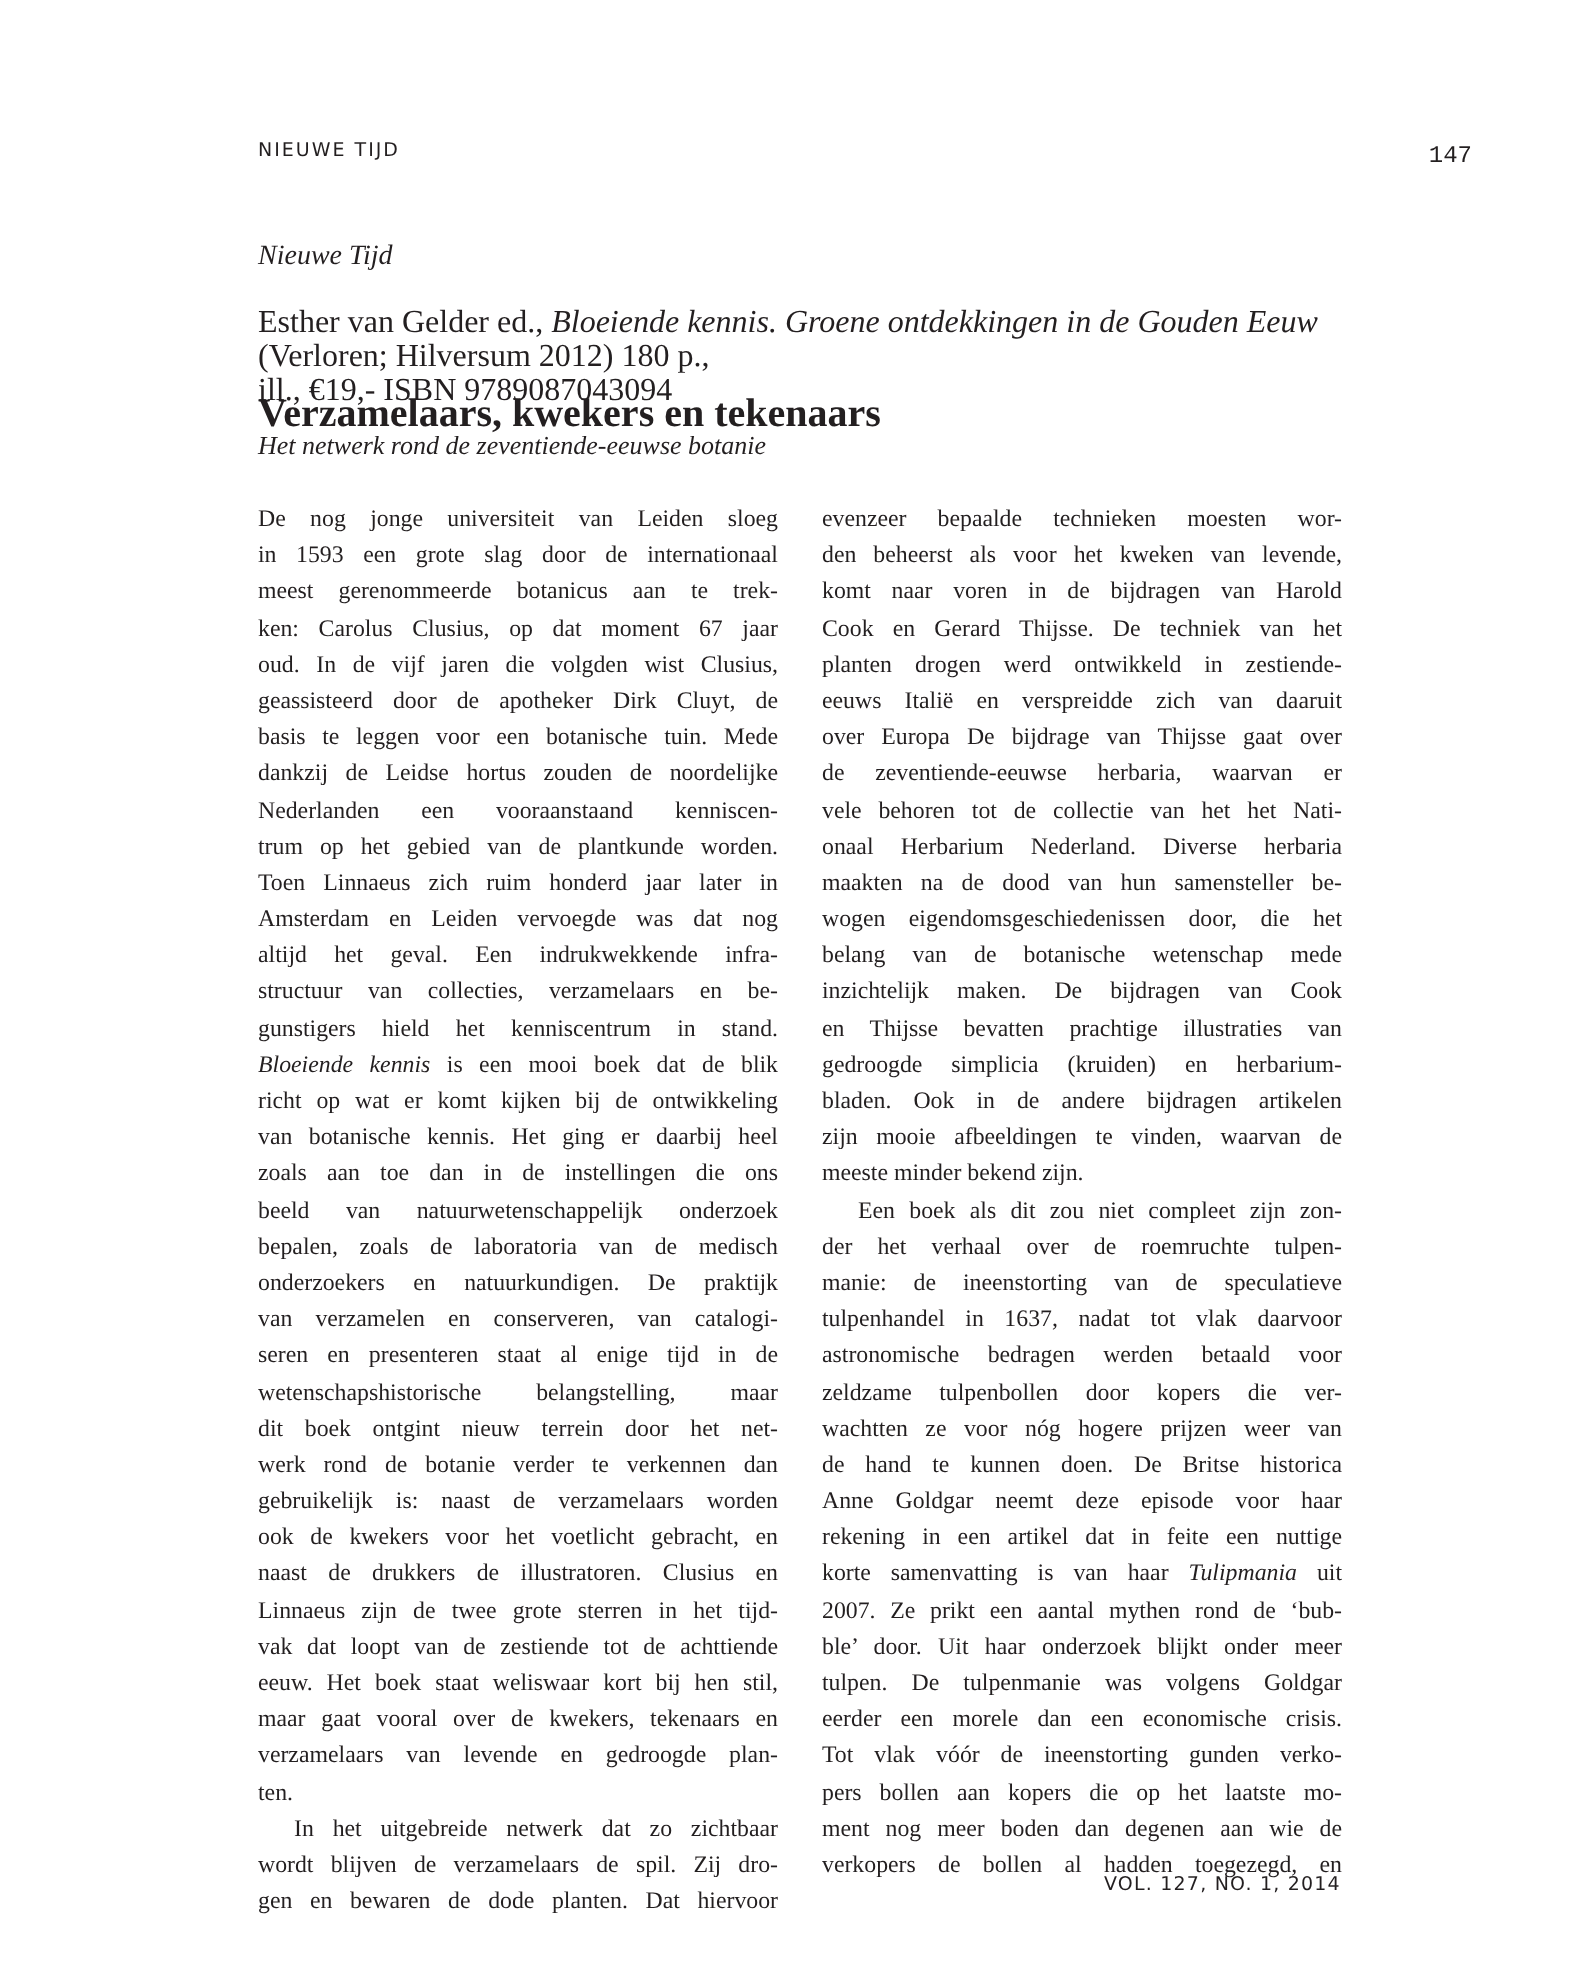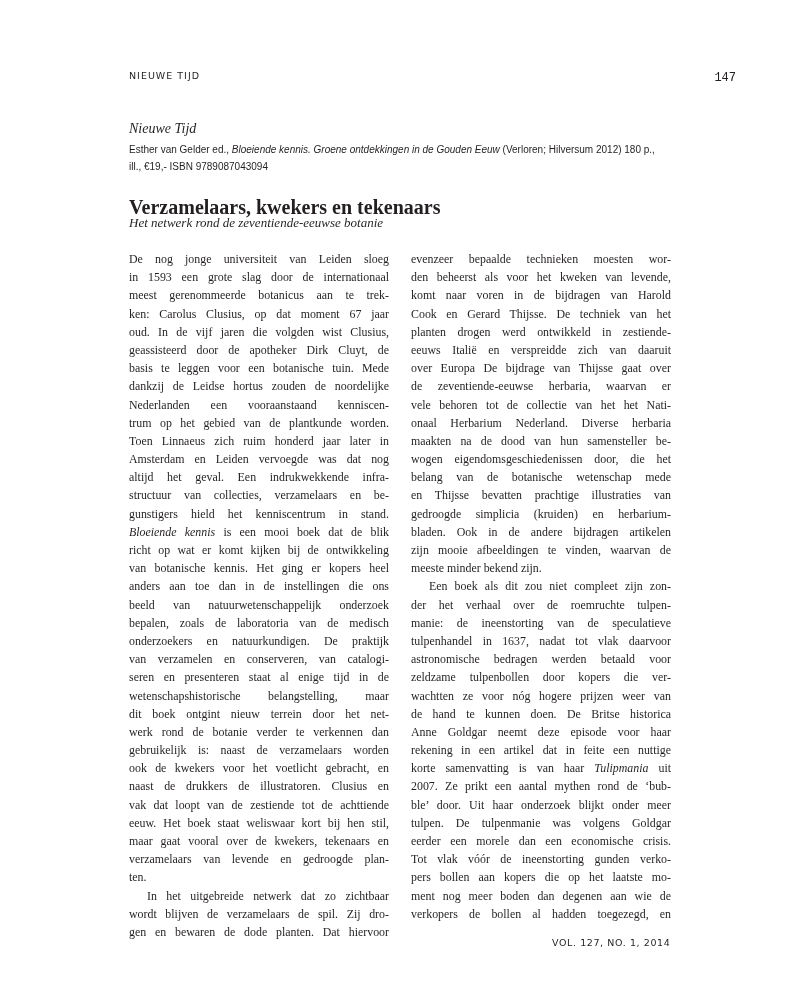--- a/index.html
+++ b/index.html
@@ -10,22 +10,22 @@
   }
   .page-number {
     position:absolute; right:58px; top:71px;
     font-family:Liberation Mono, monospace; font-size:12px;
   }
   .section-title {
     position:absolute; left:129px; top:121px;
     font-family:"Liberation Serif", serif; font-style:italic; font-size:14px;
   }
   .citation {
-    position:absolute; left:129px; top:141px; width:560px;
-    font-family:Liberation Sans, sans-serif; font-size:10px; line-height:17px;
+    position:absolute; left:129px; top:153px; width:560px;
+    font-family:Liberation Serif, serif; font-size:16px; line-height:17px;
   }
   .citation i { font-style:italic; }
   .article-title {
     position:absolute; left:129px; top:196px;
     font-family:"Liberation Serif", serif; font-weight:bold; font-size:20px;
   }
   .article-subtitle {
     position:absolute; left:129px; top:215px;
     font-family:"Liberation Serif", serif; font-style:italic; font-size:13px;
   }
@@ -71,33 +71,34 @@
     <span class="line">dankzij de Leidse hortus zouden de noordelijke</span>
     <span class="line">Nederlanden een vooraanstaand kenniscen-</span>
     <span class="line">trum op het gebied van de plantkunde worden.</span>
     <span class="line">Toen Linnaeus zich ruim honderd jaar later in</span>
     <span class="line">Amsterdam en Leiden vervoegde was dat nog</span>
     <span class="line">altijd het geval. Een indrukwekkende infra-</span>
     <span class="line">structuur van collecties, verzamelaars en be-</span>
     <span class="line">gunstigers hield het kenniscentrum in stand.</span>
     <span class="line"><i>Bloeiende kennis</i> is een mooi boek dat de blik</span>
     <span class="line">richt op wat er komt kijken bij de ontwikkeling</span>
-    <span class="line">van botanische kennis. Het ging er kopers heel</span>
-    <span class="line">anders aan toe dan in de instellingen die ons</span>
+    <span class="line">van botanische kennis. Het ging er daarbij heel</span>
+    <span class="line">zoals aan toe dan in de instellingen die ons</span>
     <span class="line">beeld van natuurwetenschappelijk onderzoek</span>
     <span class="line">bepalen, zoals de laboratoria van de medisch</span>
     <span class="line">onderzoekers en natuurkundigen. De praktijk</span>
     <span class="line">van verzamelen en conserveren, van catalogi-</span>
     <span class="line">seren en presenteren staat al enige tijd in de</span>
     <span class="line">wetenschapshistorische belangstelling, maar</span>
     <span class="line">dit boek ontgint nieuw terrein door het net-</span>
     <span class="line">werk rond de botanie verder te verkennen dan</span>
     <span class="line">gebruikelijk is: naast de verzamelaars worden</span>
     <span class="line">ook de kwekers voor het voetlicht gebracht, en</span>
     <span class="line">naast de drukkers de illustratoren. Clusius en</span>
+    <span class="line">Linnaeus zijn de twee grote sterren in het tijd-</span>
     <span class="line">vak dat loopt van de zestiende tot de achttiende</span>
     <span class="line">eeuw. Het boek staat weliswaar kort bij hen stil,</span>
     <span class="line">maar gaat vooral over de kwekers, tekenaars en</span>
     <span class="line">verzamelaars van levende en gedroogde plan-</span>
     <span class="line last">ten.</span>
     <span class="line indent">In het uitgebreide netwerk dat zo zichtbaar</span>
     <span class="line">wordt blijven de verzamelaars de spil. Zij dro-</span>
     <span class="line">gen en bewaren de dode planten. Dat hiervoor</span>
   </div>
 <div class="column col-right" id="col-right">
@@ -107,20 +108,21 @@
     <span class="line">Cook en Gerard Thijsse. De techniek van het</span>
     <span class="line">planten drogen werd ontwikkeld in zestiende-</span>
     <span class="line">eeuws Italië en verspreidde zich van daaruit</span>
     <span class="line">over Europa De bijdrage van Thijsse gaat over</span>
     <span class="line">de zeventiende-eeuwse herbaria, waarvan er</span>
     <span class="line">vele behoren tot de collectie van het het Nati-</span>
     <span class="line">onaal Herbarium Nederland. Diverse herbaria</span>
     <span class="line">maakten na de dood van hun samensteller be-</span>
     <span class="line">wogen eigendomsgeschiedenissen door, die het</span>
     <span class="line">belang van de botanische wetenschap mede</span>
+    <span class="line">inzichtelijk maken. De bijdragen van Cook</span>
     <span class="line">en Thijsse bevatten prachtige illustraties van</span>
     <span class="line">gedroogde simplicia (kruiden) en herbarium-</span>
     <span class="line">bladen. Ook in de andere bijdragen artikelen</span>
     <span class="line">zijn mooie afbeeldingen te vinden, waarvan de</span>
     <span class="line last">meeste minder bekend zijn.</span>
     <span class="line indent">Een boek als dit zou niet compleet zijn zon-</span>
     <span class="line">der het verhaal over de roemruchte tulpen-</span>
     <span class="line">manie: de ineenstorting van de speculatieve</span>
     <span class="line">tulpenhandel in 1637, nadat tot vlak daarvoor</span>
     <span class="line">astronomische bedragen werden betaald voor</span>

